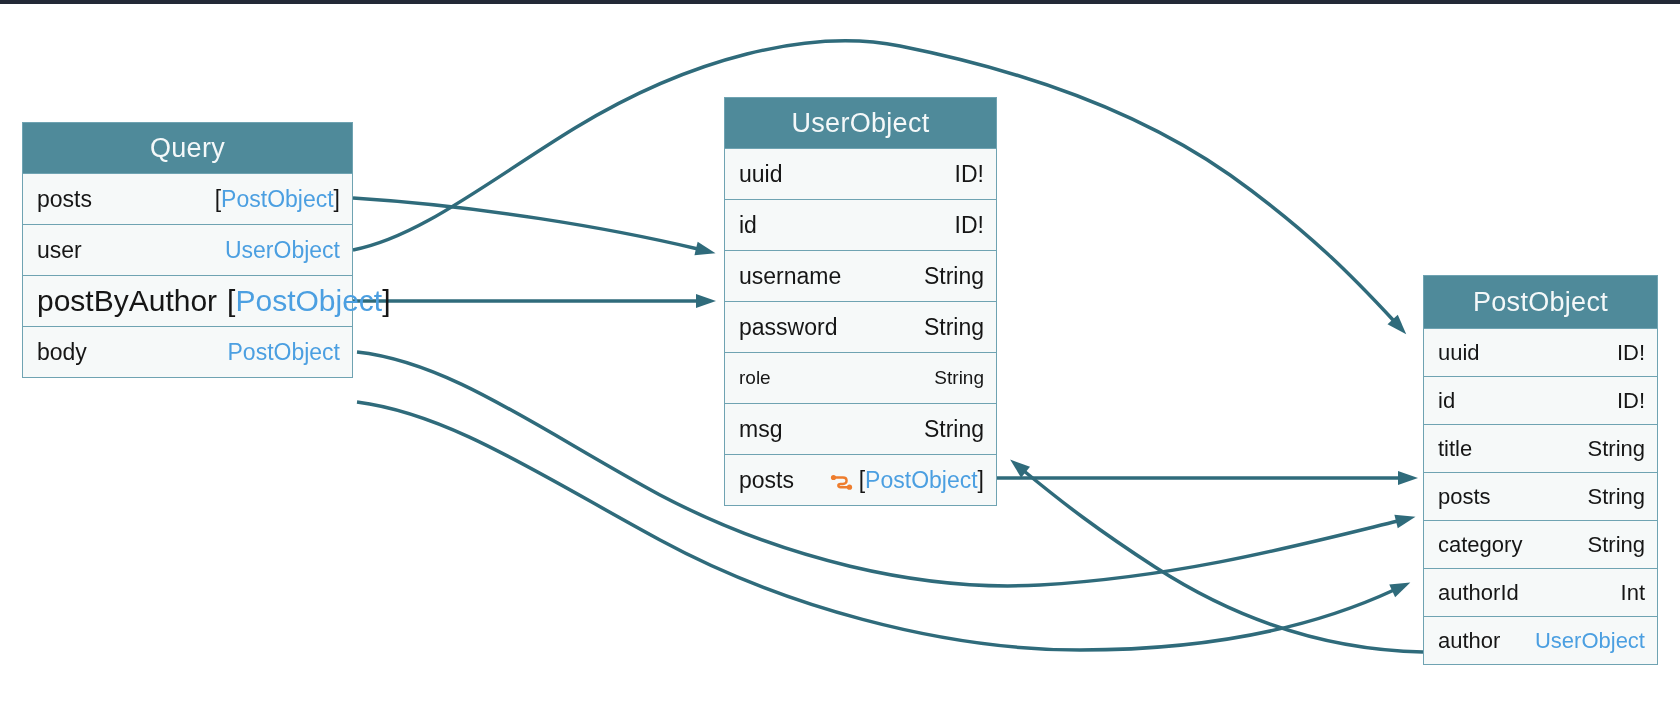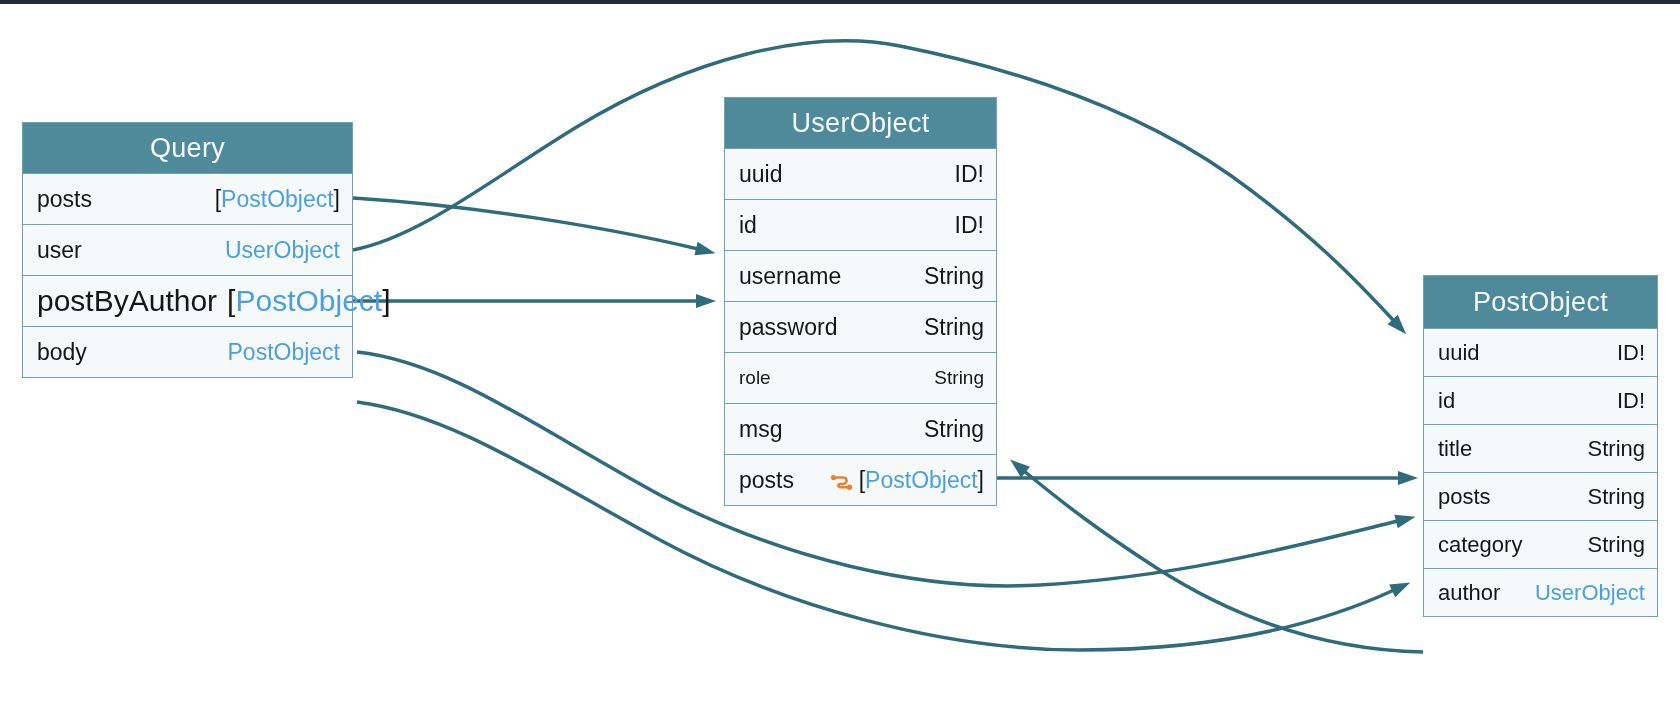--- a/index.html
+++ b/index.html
@@ -137,19 +137,24 @@
           <span class="fname">posts</span>
           <span class="fspacer"></span>
           <span class="ftype" style="color: rgb(22, 22, 22);"><span style="color: rgb(22, 22, 22);">String</span></span>
         </div>
         <div class="trow" style="height: 48px; font-size: 22px; border-top: 1.5px solid rgb(111, 163, 178); color: rgb(22, 22, 22);">
           <span class="fname">category</span>
           <span class="fspacer"></span>
           <span class="ftype" style="color: rgb(22, 22, 22);"><span style="color: rgb(22, 22, 22);">String</span></span>
         </div>
         <div class="trow" style="height: 48px; font-size: 22px; border-top: 1.5px solid rgb(111, 163, 178); color: rgb(22, 22, 22);">
+          <span class="fname">authorId</span>
+          <span class="fspacer"></span>
+          <span class="ftype" style="color: rgb(22, 22, 22);"><span style="color: rgb(22, 22, 22);">Int</span></span>
+        </div>
+        <div class="trow" style="height: 48px; font-size: 22px; border-top: 1.5px solid rgb(111, 163, 178); color: rgb(22, 22, 22);">
           <span class="fname">author</span>
           <span class="fspacer"></span>
           <span class="ftype" style="color: rgb(22, 22, 22);"><span style="color: rgb(75, 159, 225);">UserObject</span></span>
         </div>
       </div>
     </div>
 </div>
 
 </body></html>

